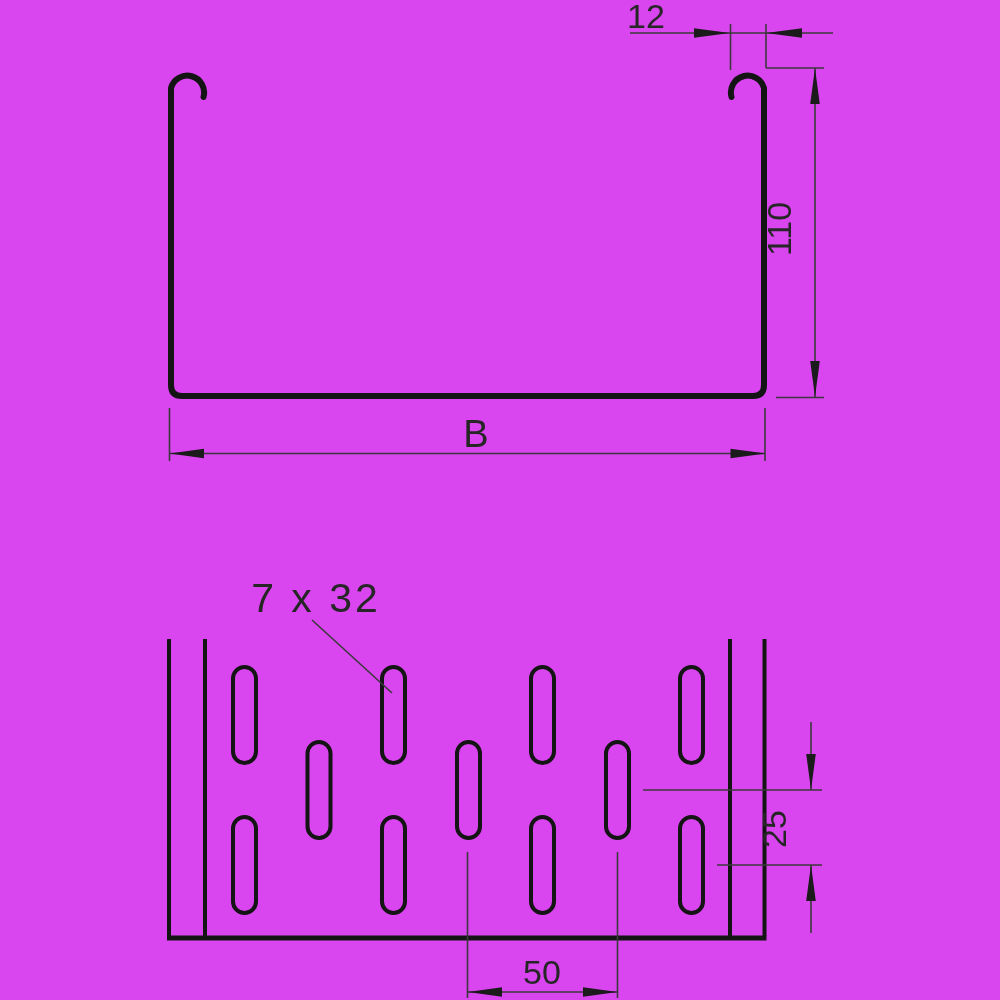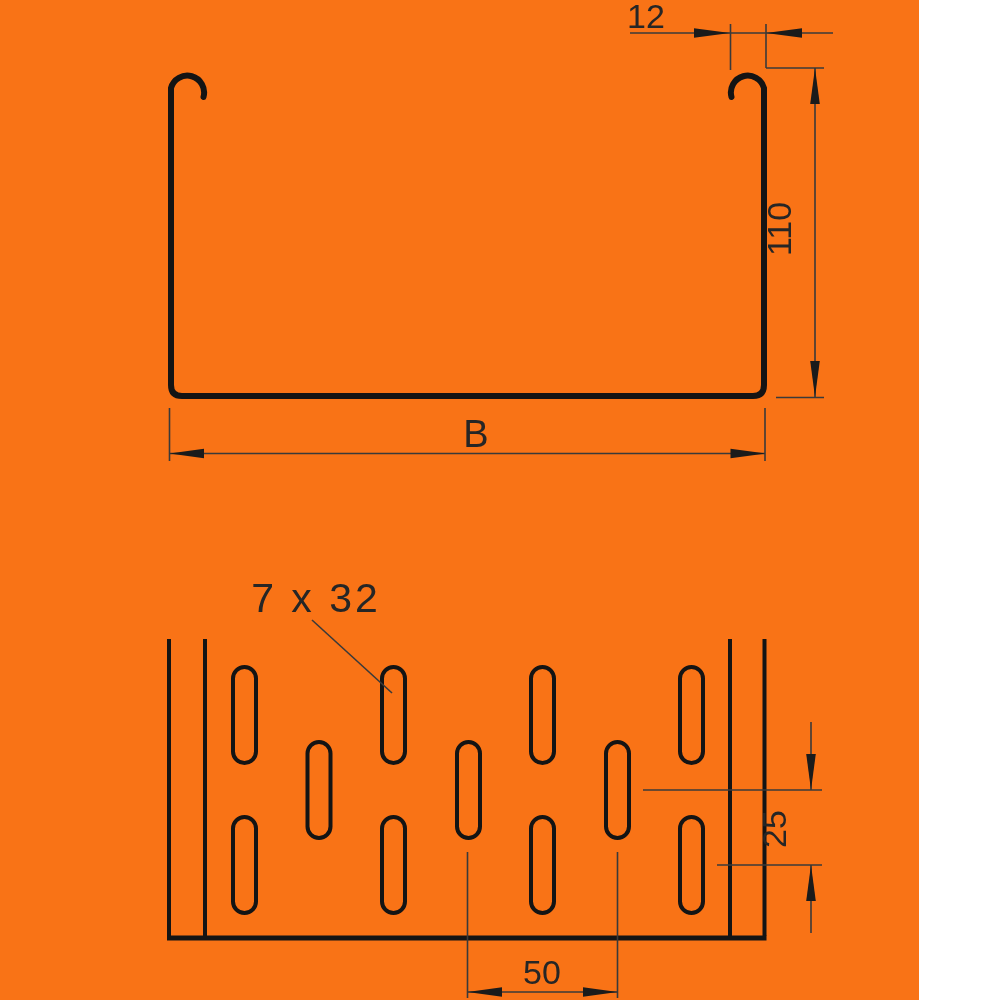--- a/index.html
+++ b/index.html
@@ -2,23 +2,23 @@
 <html><head>
 <meta charset="utf-8">
 <style>
   html, body {
     margin: 0;
     padding: 0;
     background: #ffffff;
   }
   .stage {
     position: relative;
-    width: 919px;
+    width: 1000px;
     height: 1000px;
-    background: #f97316;
+    background: #d946ef;
     overflow: hidden;
   }
   svg { display: block; }
 
   .profile-stroke {
     fill: none;
     stroke: #141414;
     stroke-width: 6;
     stroke-linecap: round;
   }

